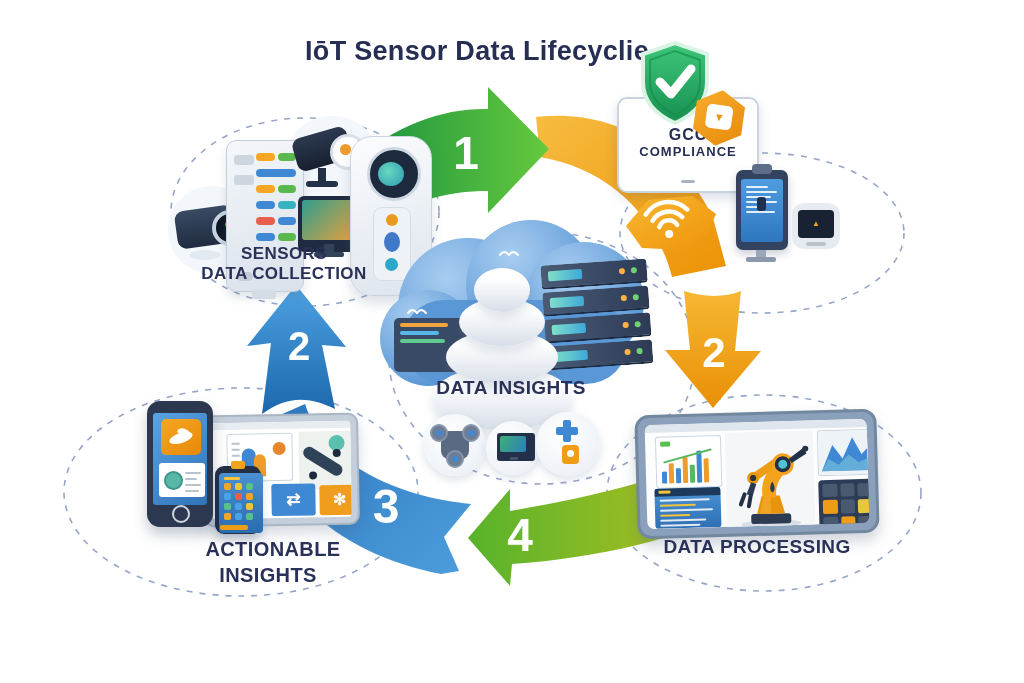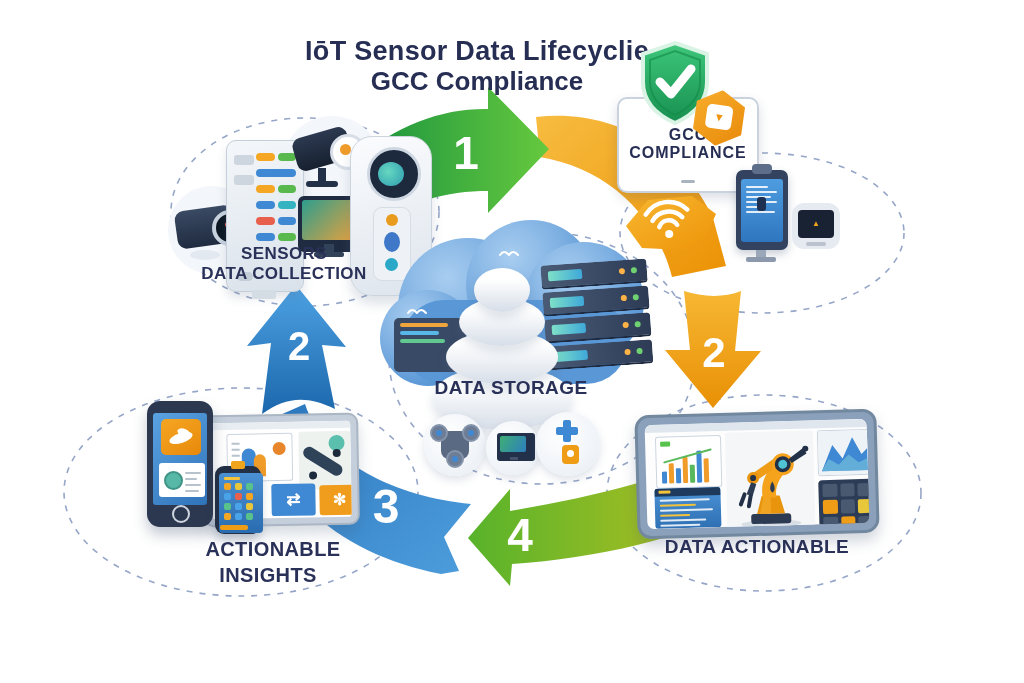--- a/index.html
+++ b/index.html
@@ -16,21 +16,21 @@
   .lbl{position:absolute;text-align:center;font-weight:bold;color:#2a3158;
        font-size:17px;letter-spacing:.4px;line-height:1.25;}
   .lbl.big{font-size:19px;}
   .num{font-weight:bold;fill:#ffffff;text-anchor:middle;}
 
   
   .gcc-card{position:absolute;left:617px;top:97px;width:138px;height:92px;background:#fff;
             border:2px solid #c9d2dd;border-radius:10px;box-shadow:0 5px 12px rgba(50,70,110,.18);
             text-align:center;color:#272e54;font-weight:bold;}
   .gcc-card .g1{font-size:16px;margin-top:27px;letter-spacing:1px;}
-  .gcc-card .g2{font-size:16px;letter-spacing:1px;}
+  .gcc-card .g2{font-size:13px;letter-spacing:1px;}
   .gcc-card .dash{position:absolute;left:50%;bottom:8px;width:14px;height:3px;margin-left:-7px;
                   background:#aab4c0;border-radius:2px;}
   .hexbadge{position:absolute;left:692px;top:90px;width:54px;height:56px;
             background:linear-gradient(135deg,#f8ae2c,#e8890a);
             clip-path:polygon(50% 0,95% 25%,95% 75%,50% 100%,5% 75%,5% 25%);
             transform:rotate(8deg);}
   .hexbadge .inner{position:absolute;left:14px;top:15px;width:26px;height:24px;background:#fff;
                    border-radius:5px;text-align:center;color:#ef9410;font-size:11px;line-height:24px;font-weight:bold;}
   .clipboard{position:absolute;left:736px;top:170px;width:52px;height:80px;background:#33425f;
              border-radius:7px;box-shadow:0 4px 8px rgba(40,60,90,.25);}
@@ -225,21 +225,20 @@
 
     <text class="num" x="466" y="169" font-size="46">1</text>
     <text class="num" x="714" y="367" font-size="42">2</text>
     <text class="num" x="299" y="360" font-size="40">2</text>
     <text class="num" x="386" y="523" font-size="48">3</text>
     <text class="num" x="520" y="551" font-size="46">4</text>
   </svg>
 
   <div class="title">
     <div class="l1">IōT Sensor Data Lifecyclie</div>
-    <div class="l2">GCC Compliance</div>
   </div>
 
   <div class="blob" style="left:168px;top:186px;width:88px;height:88px;"></div>
   <div class="blob" style="left:282px;top:116px;width:100px;height:100px;"></div>
 
   <div class="cam1">
     <div class="base"></div>
     <div class="body"></div>
     <div class="lens"></div>
     <div class="dotr"></div>
@@ -406,21 +405,21 @@
     <div class="l" style="background:#f0a43c;width:80%;"></div>
     <div class="l" style="background:#57b8e8;width:65%;"></div>
     <div class="l" style="background:#61c98f;width:75%;"></div>
   </div>
 
   <div class="tier" style="left:432px;top:366px;width:140px;height:64px;"></div>
   <div class="tier" style="left:446px;top:330px;width:112px;height:54px;"></div>
   <div class="tier" style="left:459px;top:298px;width:86px;height:48px;"></div>
   <div class="tier" style="left:474px;top:268px;width:56px;height:44px;"></div>
 
-  <div class="lbl big" style="left:411px;top:376px;width:200px;">DATA STORAGE</div>
+  <div class="lbl big" style="left:411px;top:376px;width:200px;">DATA INSIGHTS</div>
 
   <div class="iconcirc" style="left:424px;top:414px;width:62px;height:62px;">
     <div class="hubcore"></div>
     <div class="hubport" style="left:6px;top:10px;">
         <i class="hubdot"></i>
       </div>
     <div class="hubport" style="left:38px;top:10px;">
         <i class="hubdot"></i>
       </div>
     <div class="hubport" style="left:22px;top:36px;">
@@ -501,21 +500,21 @@
           <span></span>
         <span class="k-o"></span>
           <span></span>
           <span class="k-y"></span>
         <span></span>
           <span class="k-o"></span>
           <span></span>
       </div>
     </div>
   </div>
-  <div class="lbl big" style="left:652px;top:535px;width:210px;">DATA ACTIONABLE</div>
+  <div class="lbl big" style="left:652px;top:535px;width:210px;">DATA PROCESSING</div>
 
   <div class="instab">
     <div class="scr">
       <div style="position:absolute;left:0;top:0;right:0;height:7px;background:#e8edf2;"></div>
       <div class="card" style="left:16px;top:11px;width:64px;height:46px;">
         <div class="mound" style="left:14px;width:14px;height:28px;background:#3f88d4;"></div>
         <div class="mound" style="left:26px;width:12px;height:22px;background:#f09c2a;"></div>
         <div style="position:absolute;right:6px;top:8px;width:13px;height:13px;border-radius:50%;background:#e8862c;"></div>
         <div style="position:absolute;left:4px;top:8px;width:8px;height:2px;background:#b9c3cd;"></div>
         <div style="position:absolute;left:4px;top:14px;width:8px;height:2px;background:#b9c3cd;"></div>

